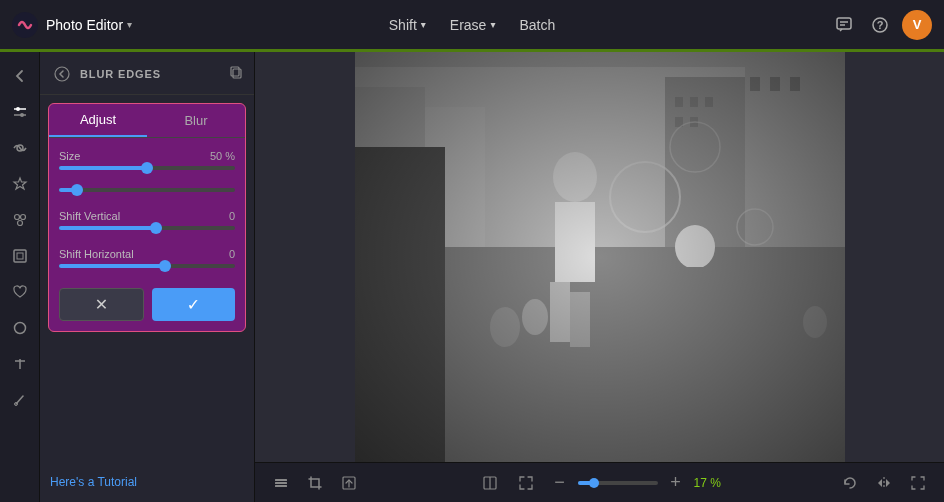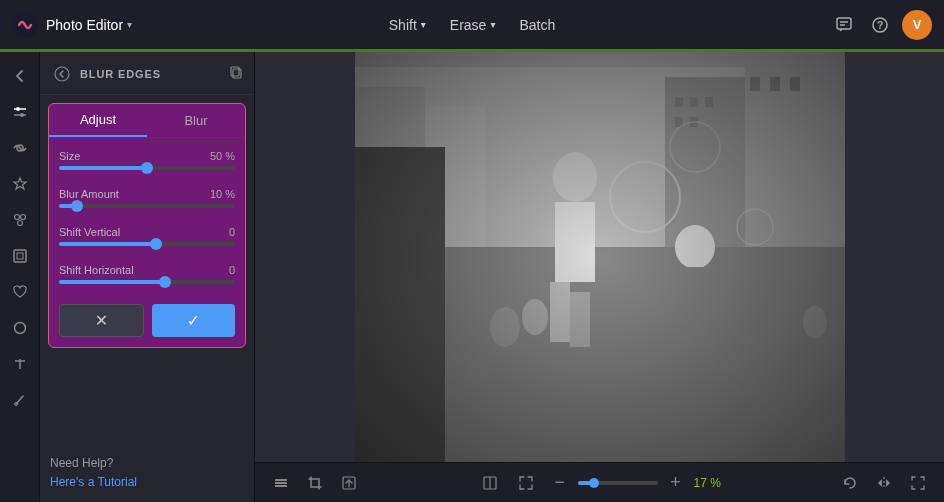--- a/index.html
+++ b/index.html
@@ -549,24 +549,20 @@
           <span class="slider-label">Size</span>
           <span class="slider-value">50 %</span>
         </div>
         <div class="slider-track">
           <div class="slider-fill" style="width:50%;"></div>
           <div class="slider-thumb" style="left:50%;"></div>
         </div>
       </div>
 
       <div class="slider-row">
-        <div class="slider-label-row">
-          <span class="slider-label">Blur Amount</span>
-          <span class="slider-value">10 %</span>
-        </div>
         <div class="slider-track">
           <div class="slider-fill" style="width:10%;"></div>
           <div class="slider-thumb" style="left:10%;"></div>
         </div>
       </div>
 
       <div class="slider-row">
         <div class="slider-label-row">
           <span class="slider-label">Shift Vertical</span>
           <span class="slider-value">0</span>
@@ -592,21 +588,20 @@
         <button class="btn-cancel">
           <span>✕</span>
         </button>
         <button class="btn-apply">
           <span>✓</span>
         </button>
       </div>
     </div>
 
     <div class="panel-footer">
-      <div class="need-help">Need Help?</div>
       <a class="tutorial-link">Here's a Tutorial</a>
     </div>
   </div>
 
   <div class="canvas-area">
     <div class="canvas-main">
       <div class="photo-container">
 
         <svg width="490" height="420" viewBox="0 0 490 420" style="display:block;">
           <defs>

